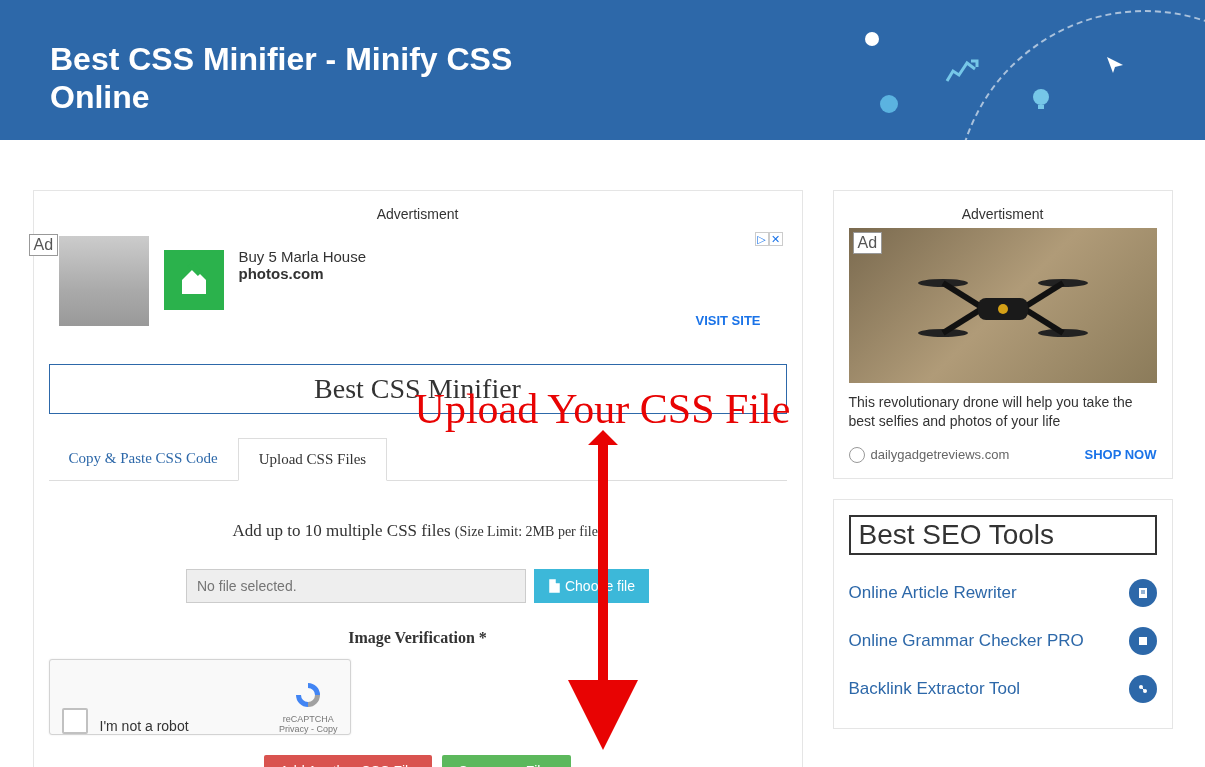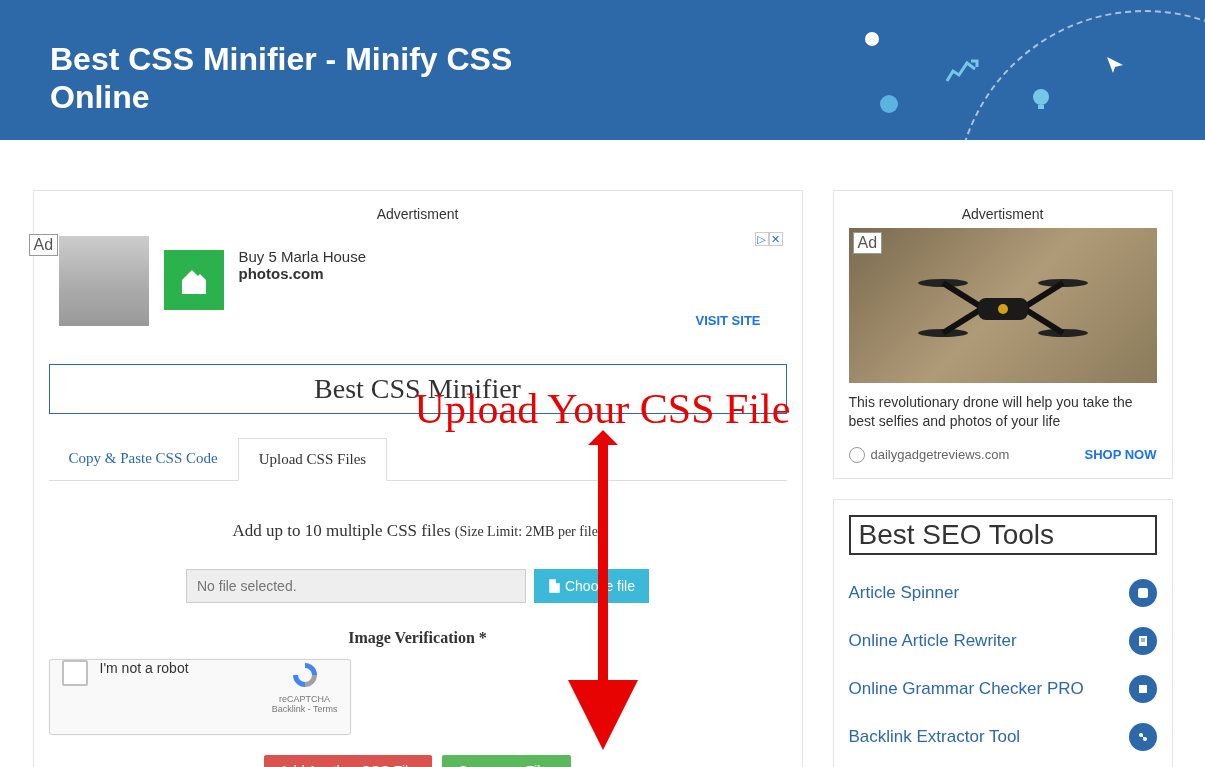--- a/index.html
+++ b/index.html
@@ -138,21 +138,21 @@
 .verif-label { font-weight:bold; font-family: Georgia, serif; margin-top:26px; }
 
 .recaptcha {
   width:302px;
   height:76px;
   border:1px solid #d3d3d3;
   border-radius:3px;
   background:#f9f9f9;
   margin:12px 0 0 0;
   display:flex;
-  align-items:flex-start;
+  align-items:flex-end;
   padding:0 12px;
   gap:12px;
   box-shadow: 0 0 2px rgba(0,0,0,0.1);
 }
 .recaptcha .chk { width:26px;height:26px;border:2px solid #c1c1c1;border-radius:2px;background:#fff; }
 .recaptcha .lbl { font-size:14px; color:#333; flex:1; }
 .recaptcha .rc-right { text-align:center; font-size:9px; color:#777; }
 .recaptcha .rc-right .logo-sw { width:30px;height:30px;margin:0 auto 2px; }
 
 .action-row { display:flex; justify-content:center; gap:10px; margin-top:20px; }
@@ -302,21 +302,21 @@
       <div class="recaptcha">
         <div class="chk"></div>
         <div class="lbl">I'm not a robot</div>
         <div class="rc-right">
           <svg class="logo-sw" width="30" height="30" viewBox="0 0 30 30">
               <path d="M15 3 A12 12 0 0 1 27 15 L22 15 A7 7 0 0 0 15 8 Z" fill="#4285f4"></path>
               <path d="M27 15 A12 12 0 0 1 15 27 L15 22 A7 7 0 0 0 22 15 Z" fill="#a1a1a1"></path>
               <path d="M15 27 A12 12 0 0 1 3 15 L8 15 A7 7 0 0 0 15 22 Z" fill="#4285f4"></path>
             </svg>
           <div>reCAPTCHA</div>
-          <div>Backlink - Terms</div>
+          <div>Privacy - Copy</div>
         </div>
       </div>
 
       <div class="action-row">
         <button class="btn-red">Add Another CSS File</button>
         <button class="btn-green">Compress Files</button>
       </div>
     </div>
 
     <div class="side-col">
@@ -351,28 +351,20 @@
             </div>
             <div class="shop">SHOP NOW</div>
           </div>
         </div>
       </div>
 
       <div class="side-card">
         <div class="seo-title">Best SEO Tools</div>
         <ul class="seo-list">
           <li>
-            <a href="#">Article Spinner</a>
-            <span class="seo-icon">
-                <svg width="14" height="14" viewBox="0 0 14 14">
-                  <rect x="2" y="2" width="10" height="10" rx="2" fill="#fff"></rect>
-                </svg>
-              </span>
-          </li>
-          <li>
             <a href="#">Online Article Rewriter</a>
             <span class="seo-icon">
                 <svg width="14" height="14" viewBox="0 0 14 14">
                   <rect x="3" y="2" width="8" height="10" fill="#fff"></rect>
                   <line x1="5" y1="5" x2="9" y2="5" stroke="#2d68a9"></line>
                   <line x1="5" y1="7" x2="9" y2="7" stroke="#2d68a9"></line>
                 </svg>
               </span>
           </li>
           <li>

